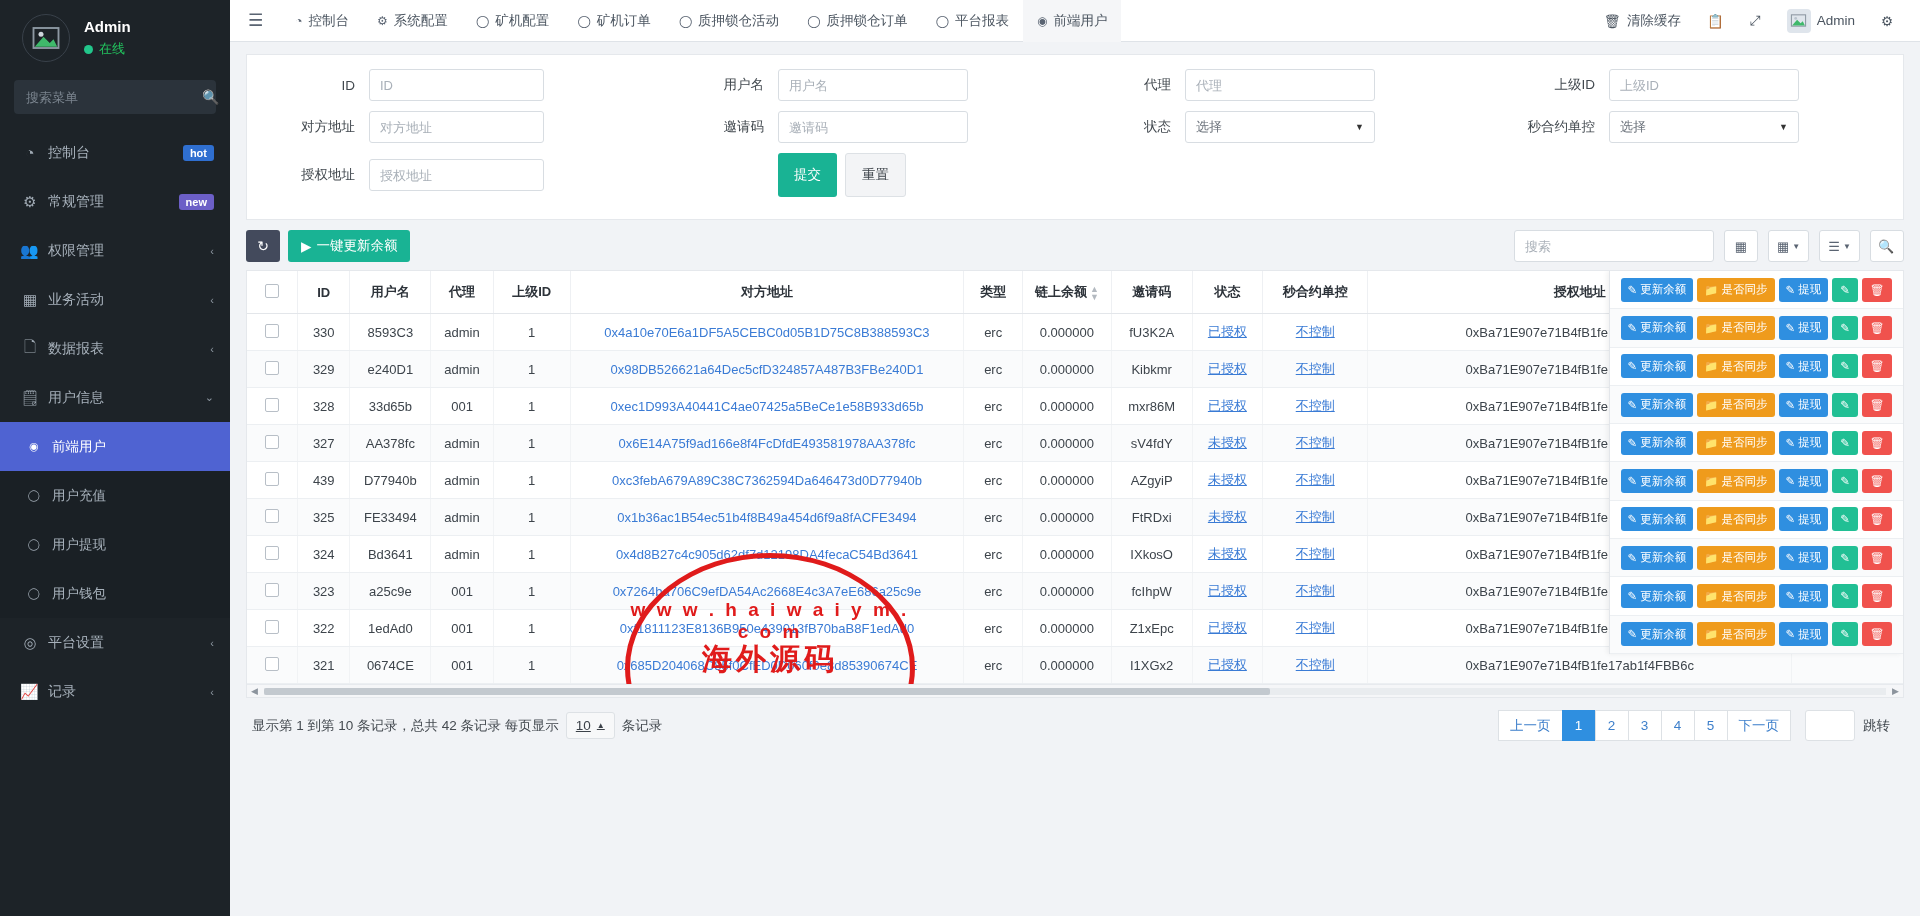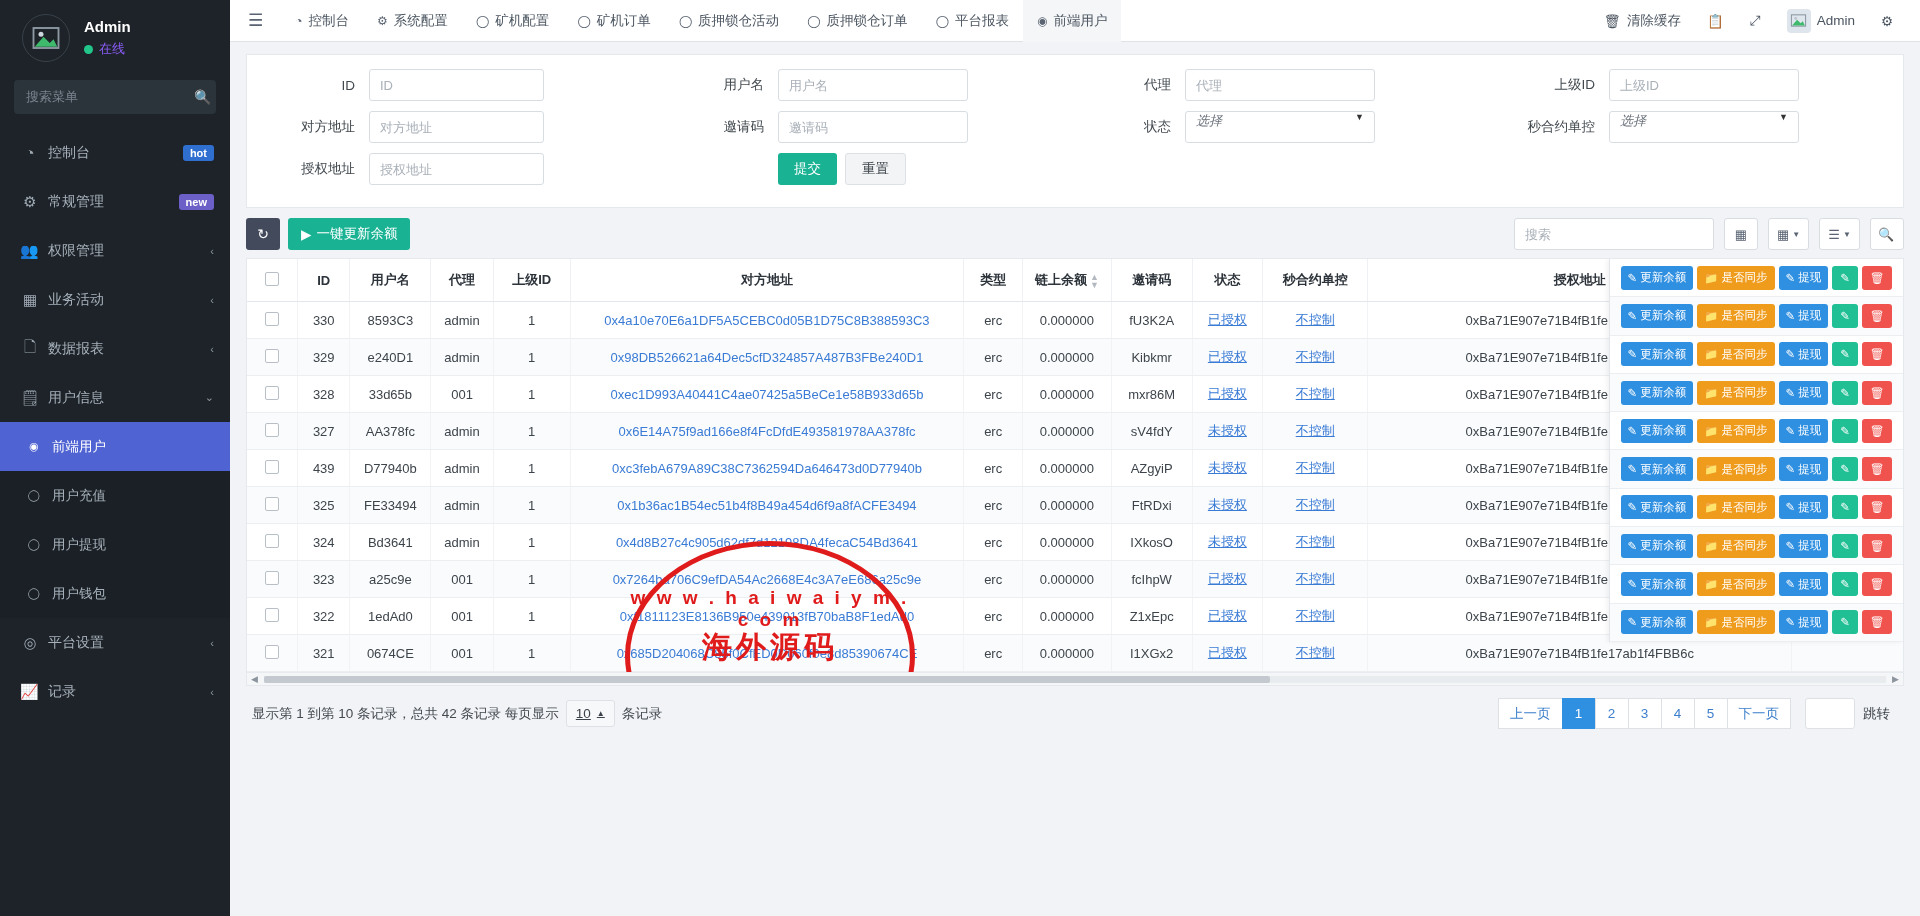--- a/index.html
+++ b/index.html
@@ -30,37 +30,37 @@
   .avatar-wrap {
     width: 48px; height: 48px; border-radius: 50%;
     background: #1d2328;
     border: 1px solid #39414a;
     position: relative; overflow: hidden;
     display: flex; align-items: center; justify-content: center;
   }
   .avatar-wrap svg { width: 30px; height: 30px; }
   .profile-info { margin-left: 14px; }
   .profile-name { color: #fff; font-weight: bold; font-size: 15px; }
-  .profile-status { color: #8b5cf6; font-size: 13px; margin-top: 5px; display: flex; align-items: center; }
+  .profile-status { color: #22c55e; font-size: 13px; margin-top: 5px; display: flex; align-items: center; }
   .dot-online {
     width: 9px; height: 9px; border-radius: 50%;
     background: #22c68b; display: inline-block; margin-right: 6px;
   }
   .menu-search {
     margin: 4px 14px 14px 14px;
     background: #2b333b;
     border-radius: 4px;
     height: 34px;
     display: flex; align-items: center;
     padding: 0 12px;
   }
   .menu-search input {
     background: transparent; border: 0; outline: none;
     color: #0ea5e9; font-size: 13px; flex: 1;
-    font-family: Liberation Mono, monospace;
+    font-family: Liberation Sans, sans-serif;
   }
   .menu-search input::placeholder { color: #7b858f; }
   .menu-search .s-ico { color: #9aa4ae; font-size: 14px; }
 
   .menu { flex: 1; overflow: hidden; }
   .menu-item {
     display: flex; align-items: center;
     height: 49px; padding: 0 16px 0 18px;
     color: #a7b1bb; font-size: 14px;
     cursor: pointer; position: relative;
@@ -128,29 +128,28 @@
     height: 32px; border: 1px solid #d8dde2; border-radius: 3px;
     padding: 0 10px; font-size: 13px; color: #3a4047;
     outline: none; background: #fff; width: 100%;
     font-family: inherit;
   }
   .finput::placeholder { color: #a9b0b8; }
   .fselect {
     height: 32px; border: 1px solid #d8dde2; border-radius: 3px;
     padding: 0 10px; font-size: 13px; color: #6a717a;
     background: #fff; width: 100%;
-    display: flex; justify-content: space-between;
+    display: flex; align-items: center; justify-content: space-between;
     cursor: pointer;
-    font-style: italic;
   }
   .fselect .caret { font-size: 9px; color: #333; }
   .btn {
     border: 0; border-radius: 3px; cursor: pointer;
     font-size: 13.5px; font-family: inherit;
-    height: 32px; padding: 0 16px;
+    height: 44px; padding: 0 16px;
   }
   .btn-submit { background: #19b394; color: #fff; }
   .btn-reset { background: #f3f4f6; color: #3c4249; border: 1px solid #dde1e5; }
 
   
   .tbl-toolbar { display: flex; align-items: center; margin: 10px 0 8px 0; }
   .btn-refresh {
     width: 34px; height: 32px; background: #434a5c;
     color: #fff; border-radius: 3px; border: 0;
     display: flex; align-items: center; justify-content: center;

